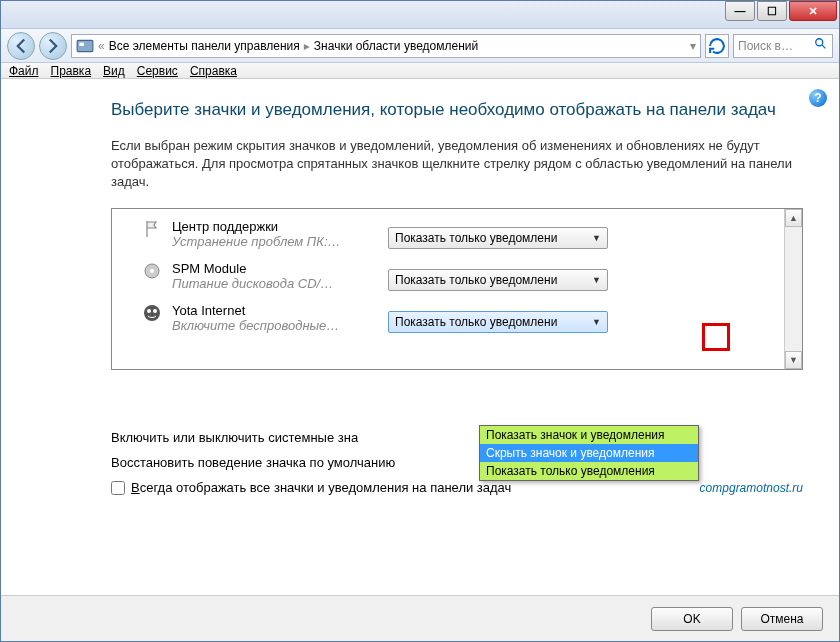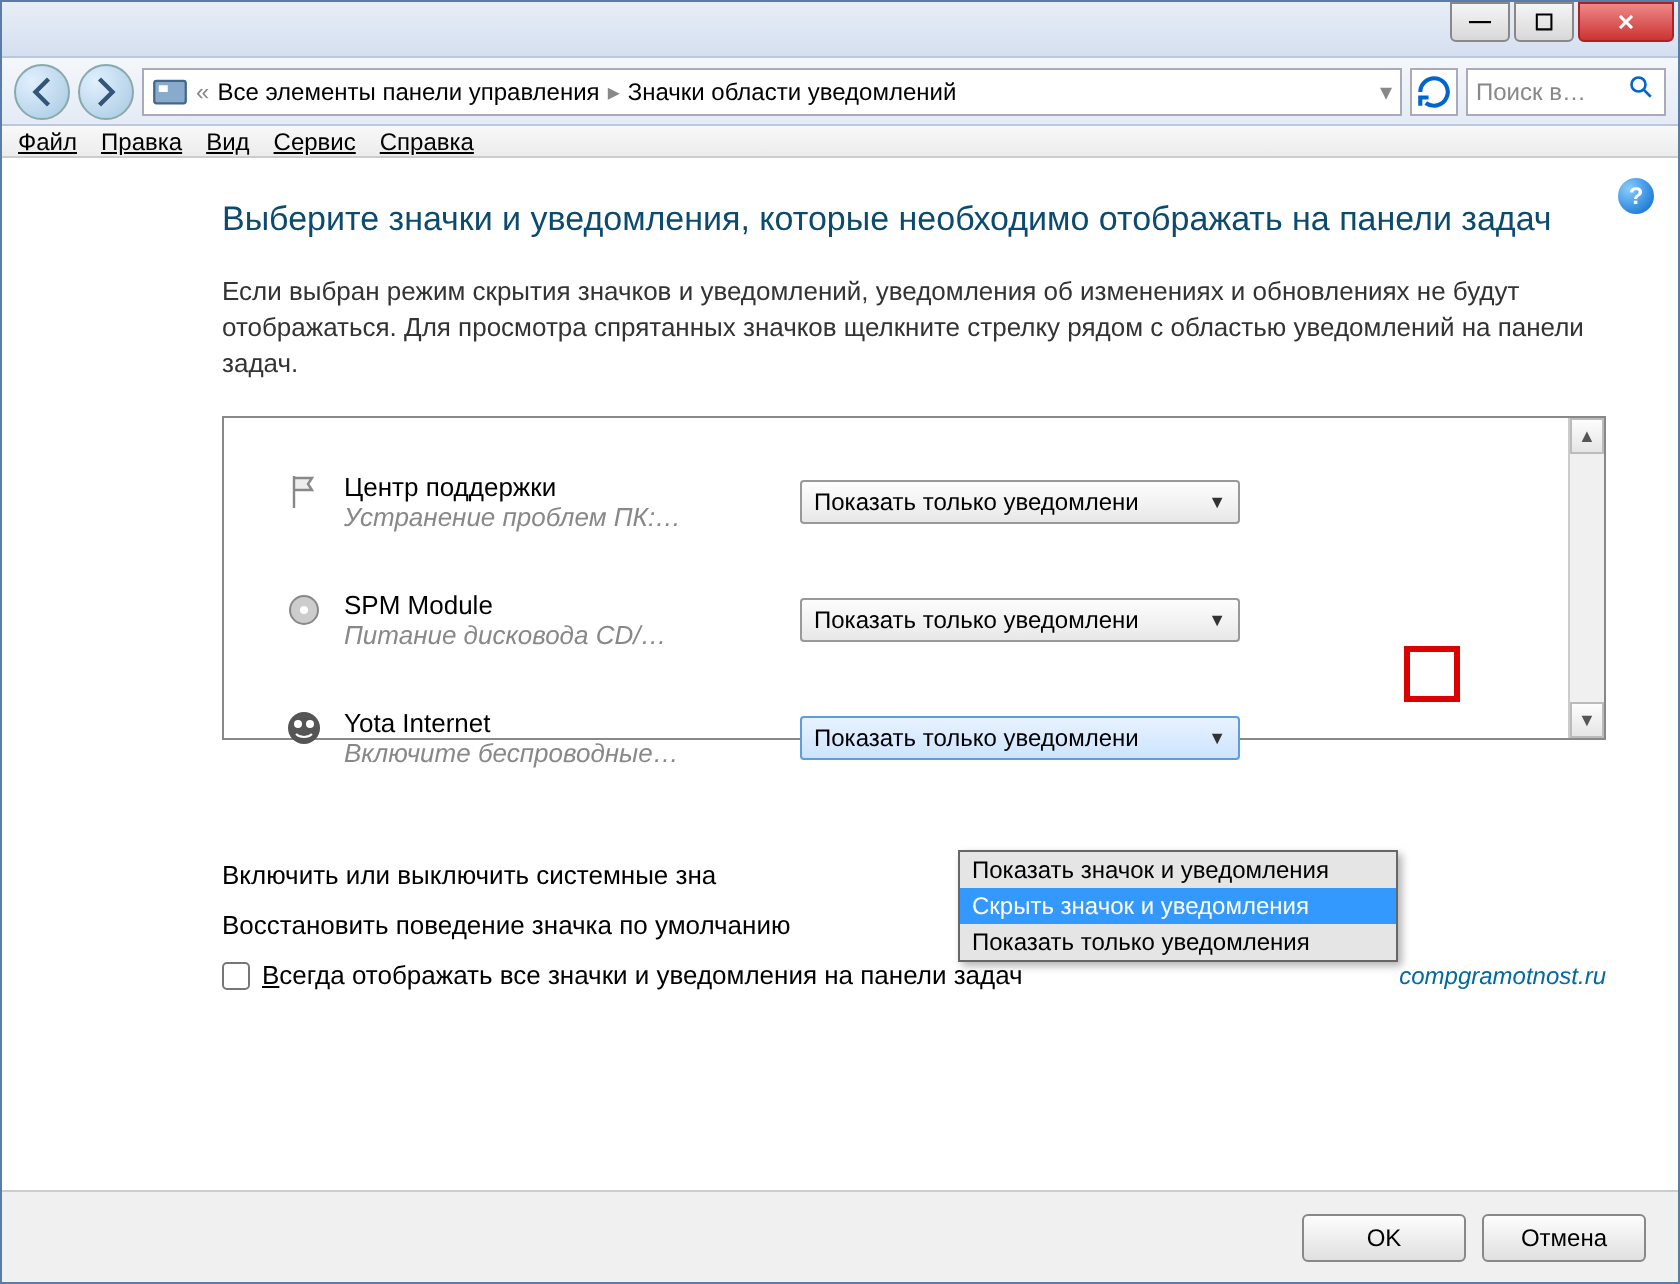--- a/index.html
+++ b/index.html
@@ -32,31 +32,31 @@
 .help-icon { position: absolute; top: 10px; right: 12px; width: 18px; height: 18px; border-radius: 50%; background: radial-gradient(circle at 30% 30%, #8cf, #06c); color: #fff; font-weight: bold; display: flex; align-items: center; justify-content: center; font-size: 12px; }
 .heading { color: #0c4a6e; font-size: 17px; font-weight: normal; line-height: 1.3; margin-bottom: 16px; }
 .desc { color: #333; font-size: 13px; line-height: 1.4; margin-bottom: 16px; }
 
 .list-box { border: 1px solid #888; height: 162px; position: relative; background: #fff; display: flex; }
 .list-inner { flex: 1; padding: 4px 0; }
 .scrollbar { width: 18px; background: #f0f0f0; border-left: 1px solid #ccc; position: relative; }
 .scroll-arrow { height: 18px; display: flex; align-items: center; justify-content: center; color: #555; font-size: 9px; background: linear-gradient(to bottom, #fdfdfd, #e5e5e5); border: 1px solid #bbb; margin: 0; }
 .scroll-arrow.down { position: absolute; bottom: 0; left: 0; right: 0; }
 
-.row { display: flex; align-items: center; padding: 6px 10px 6px 60px; gap: 28px; position: relative; margin-top: 17px; }
+.row { display: flex; align-items: flex-end; padding: 6px 10px 6px 60px; gap: 16px; position: relative; }
 .row-icon { position: absolute; left: 30px; top: 6px; width: 20px; height: 20px; display: flex; align-items: center; justify-content: center; color: #888; }
 .row-text { width: 200px; }
 .row-title { color: #000; font-size: 13px; }
 .row-sub { color: #888; font-size: 13px; font-style: italic; }
 .row-select { width: 220px; height: 22px; border: 1px solid #999; border-radius: 2px; background: linear-gradient(to bottom, #fdfdfd, #e8e8e8); display: flex; align-items: center; padding: 0 6px; font-size: 12px; position: relative; }
 .row-select .arrow { margin-left: auto; font-size: 9px; color: #333; }
 
 .highlight-box { position: absolute; border: 3px solid #d00; width: 28px; height: 28px; right: 72px; top: 114px; pointer-events: none; }
 
-.dropdown { position: absolute; left: 478px; top: 424px; width: 220px; border: 1px solid #666; background: #e5e5e5; box-shadow: 2px 2px 4px rgba(0,0,0,0.3); z-index: 10; }
+.dropdown { position: absolute; left: 478px; top: 424px; width: 220px; border: 1px solid #666; background: #bef264; box-shadow: 2px 2px 4px rgba(0,0,0,0.3); z-index: 10; }
 .dd-item { padding: 2px 6px; font-size: 12px; cursor: default; }
 .dd-item.selected { background: #3399ff; color: #fff; }
 
 .links { margin-top: 60px; }
 .link { color: #000000; font-size: 13px; display: block; margin-bottom: 10px; cursor: pointer; }
 
 .checkbox-row { display: flex; align-items: flex-end; gap: 6px; margin-top: 8px; font-size: 13px; }
 .checkbox-row input { width: 14px; height: 14px; }
 .watermark { color: #0369a1; font-style: italic; font-size: 12px; margin-left: auto; }
 

